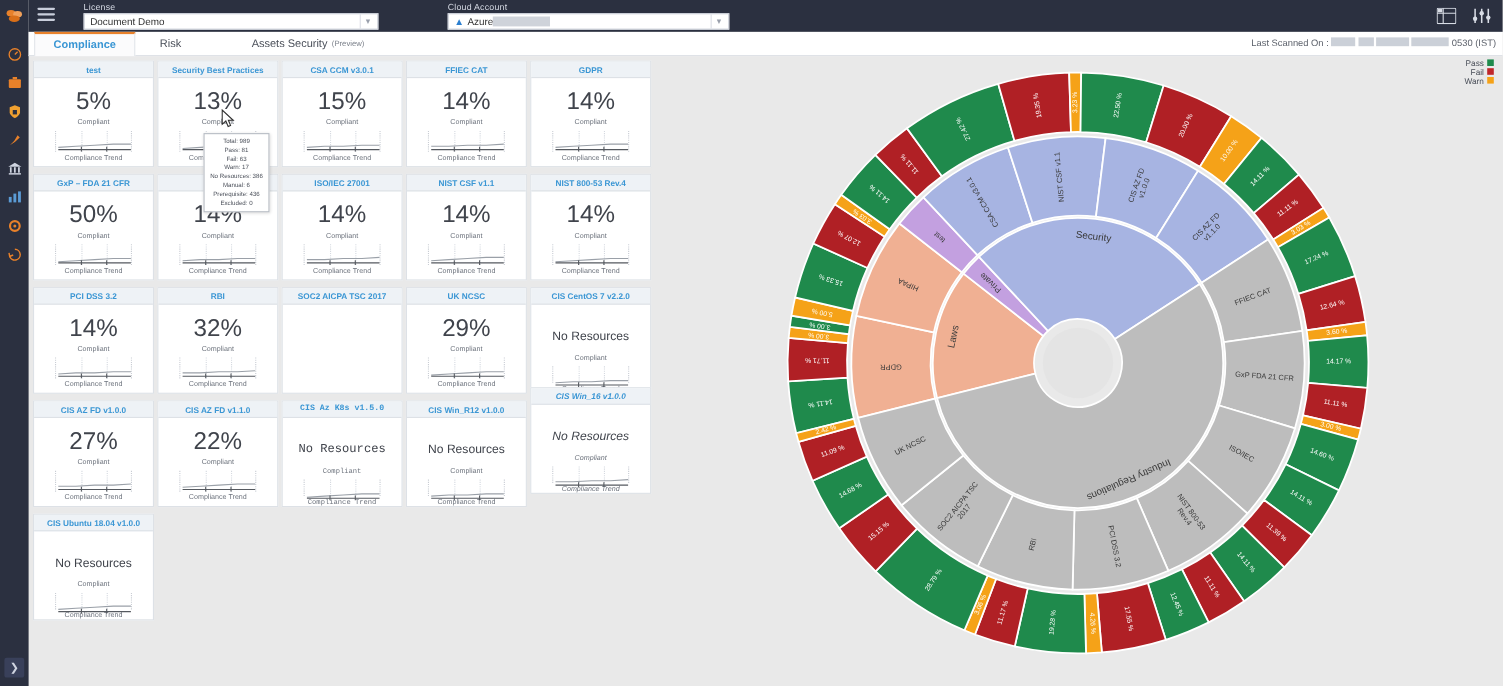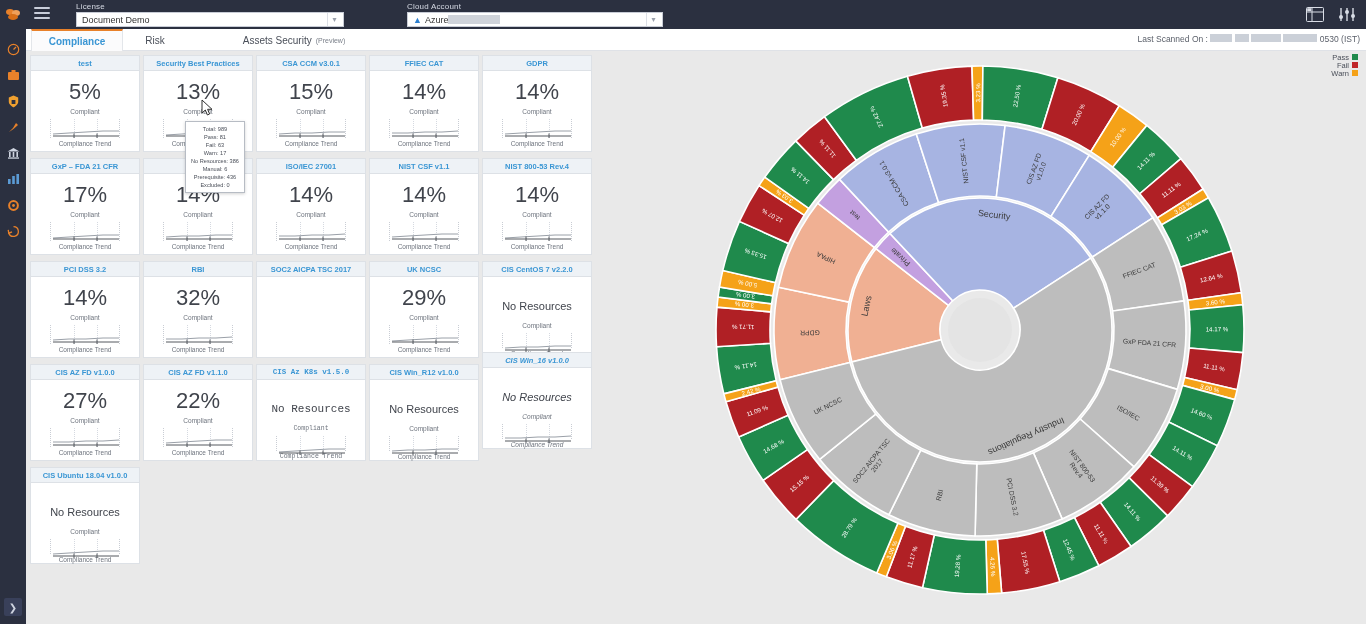--- a/index.html
+++ b/index.html
@@ -73,21 +73,21 @@
   .tab {
     position:absolute; top:0; height:22px; display:flex; align-items:center;
     justify-content:center; font-size:10px; color:#4a4f59; cursor:pointer;
   }
   .tab.active {
     color:#3a96d4; font-weight:bold; border-top:2px solid #e8812a;
     background:#fbfbfc; border-left:1px solid #e3e6ea; border-right:1px solid #e3e6ea;
   }
   #tab-compliance { left:5px; width:92px; }
   #tab-risk { left:99px; width:60px; }
-  #tab-assets { left:193px; width:150px;text-align:right; }
+  #tab-assets { left:179px; width:150px;text-align:right; }
   .preview-tag { font-size:7px; color:#7b808a; margin-left:4px; }
   #lastscan {
     position:absolute; right:6px; top:5px; font-size:8.5px; color:#5c616b;text-align:center;
   }
   #lastscan .redact2 { display:inline-block; height:8px; background:#cbd0d8; }
   
   #legend {
     position:absolute; right:8px; top:53px; font-size:7.5px; color:#4a4f59;
     text-align:center;
     margin-left:12px;
@@ -369,21 +369,21 @@
             <line x1="23" y1="14.5" x2="23" y2="19" stroke="#55595f" stroke-width="1"></line>
             <line x1="46" y1="14.5" x2="46" y2="19" stroke="#55595f" stroke-width="1"></line>
           </svg>
         </div>
         <div class="trend-lbl">Compliance Trend</div>
       </div>
     </div>
     <div class="card" style="left: 0px; top: 103px;">
       <div class="card-hd">GxP – FDA 21 CFR</div>
       <div class="card-body">
-        <div class="big-val">17%</div>
+        <div class="big-val">50%</div>
         <div class="sub-lbl">Compliant</div>
         <div class="spark">
           <div class="vgrid" style="left:23px"></div>
           <div class="vgrid" style="left:46px"></div>
           <svg width="70" height="19" viewBox="0 0 70 19">
             <path d="M2,16 L18,15 L35,14 L52,13 L68,13" fill="none" stroke="#9aa0a8" stroke-width="1"></path>
             <line x1="2" y1="17" x2="68" y2="17" stroke="#55595f" stroke-width="1"></line>
             <line x1="23" y1="14.5" x2="23" y2="19" stroke="#55595f" stroke-width="1"></line>
             <line x1="46" y1="14.5" x2="46" y2="19" stroke="#55595f" stroke-width="1"></line>
           </svg>

